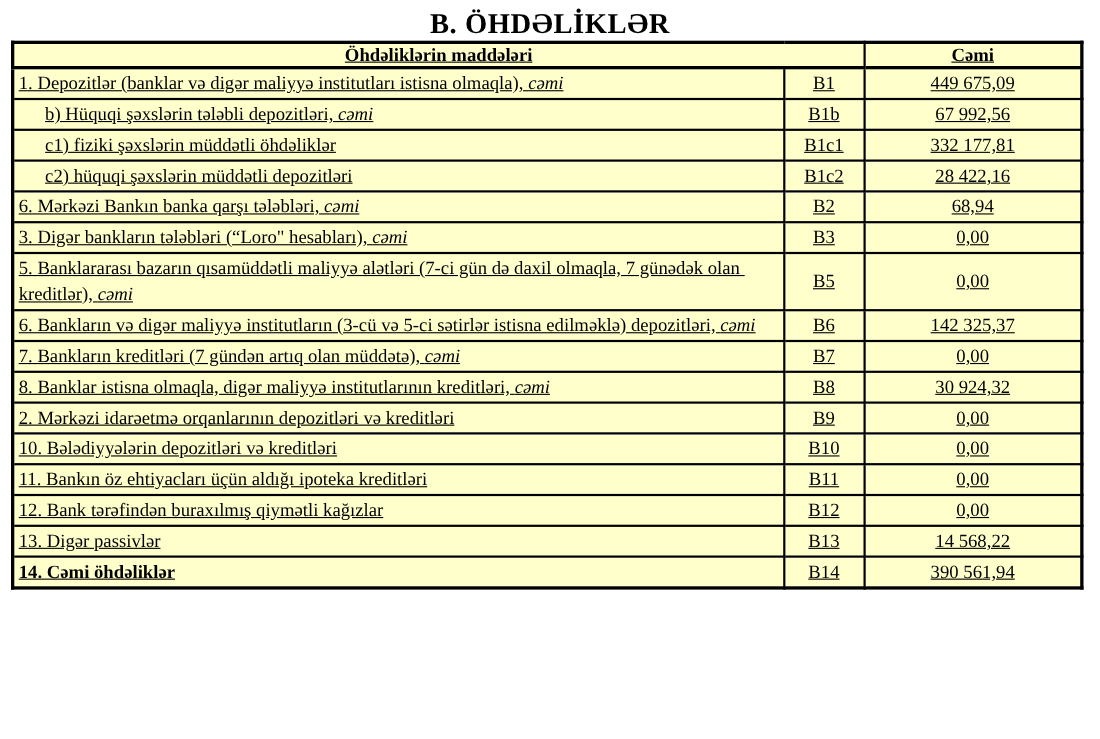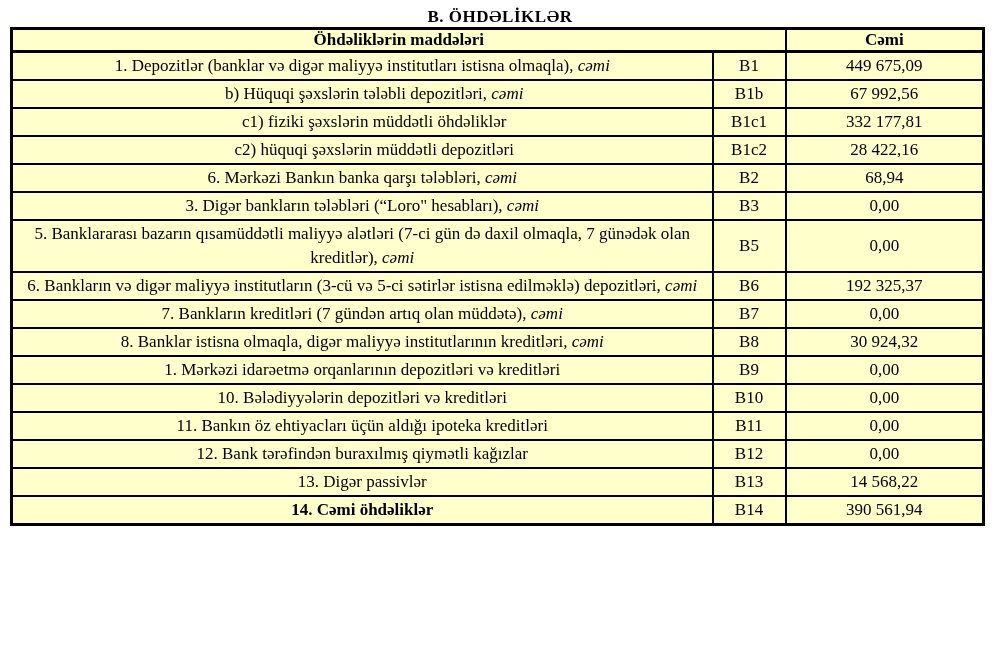--- a/index.html
+++ b/index.html
@@ -13,35 +13,36 @@
   }
   .page {
     position: relative;
     width: 1000px;
     height: 672px;
     overflow: hidden;
   }
   .doc-title {
     margin: 7px 0 0 0;
     text-align: center;
-    font-size: 17px;
+    font-size: 26px;
     font-weight: bold;
     letter-spacing: 0.5px;
   }
   .unit-note {
     margin: 23px 10px 2px 10px;
     text-align: right;
     font-style: italic;
     font-size: 16px;
   }
   table.liab {
     margin-left: 10px;
     width: 944px;
     border-collapse: collapse;
     table-layout: fixed;
+    text-decoration: underline;
   }
   table.liab, table.liab th, table.liab td {
     border: 2px solid #000000;
   }
   table.liab {
     border-width: 3px;
   }
   table.liab th {
     background: #FFFFCC;
     font-size: 17px;
@@ -55,21 +56,21 @@
     font-size: 17px;
     line-height: 24px;
     height: 24px;
     padding: 1px 4px;
     vertical-align: middle;
     overflow: hidden;
   }
   col.c1 { width: 701px; }
   col.c2 { width: 73px;  }
   col.c3 { width: 198px; }
-  td.c-label { text-align: center; padding-left: 5px; margin-top: 39px; }
+  td.c-label { text-align: left; padding-left: 5px; margin-top: 39px; }
   td.c-label .lbl { white-space: pre-wrap; }
   td.c-label.indent { padding-left: 28px; }
   td.c-label.bold { font-weight: bold; }
   td.c-code  { text-align: center; }
   td.c-value { text-align: center; padding-right: 6px; }
   .it { font-style: italic; }
 </style>
 </head>
 <body>
 
@@ -122,34 +123,34 @@
         <td class="c-value">0,00</td>
       </tr>
       <tr>
         <td class="c-label"><span class="lbl">5. Banklararası bazarın qısamüddətli maliyyə alətləri (7-ci gün də daxil olmaqla, 7 günədək olan kreditlər), </span><span class="lbl it">cəmi</span></td>
         <td class="c-code">B5</td>
         <td class="c-value">0,00</td>
       </tr>
       <tr>
         <td class="c-label"><span class="lbl">6. Bankların və digər maliyyə institutların (3-cü və 5-ci sətirlər istisna edilməklə) depozitləri, </span><span class="lbl it">cəmi</span></td>
         <td class="c-code">B6</td>
-        <td class="c-value">192 325,37</td>
+        <td class="c-value">142 325,37</td>
       </tr>
       <tr>
         <td class="c-label"><span class="lbl">7. Bankların kreditləri (7 gündən artıq olan müddətə), </span><span class="lbl it">cəmi</span></td>
         <td class="c-code">B7</td>
         <td class="c-value">0,00</td>
       </tr>
       <tr>
         <td class="c-label"><span class="lbl">8. Banklar istisna olmaqla, digər maliyyə institutlarının kreditləri, </span><span class="lbl it">cəmi</span></td>
         <td class="c-code">B8</td>
         <td class="c-value">30 924,32</td>
       </tr>
       <tr>
-        <td class="c-label"><span class="lbl">1. Mərkəzi idarəetmə orqanlarının depozitləri və kreditləri</span><span class="lbl it"></span></td>
+        <td class="c-label"><span class="lbl">2. Mərkəzi idarəetmə orqanlarının depozitləri və kreditləri</span><span class="lbl it"></span></td>
         <td class="c-code">B9</td>
         <td class="c-value">0,00</td>
       </tr>
       <tr>
         <td class="c-label"><span class="lbl">10. Bələdiyyələrin depozitləri və kreditləri</span><span class="lbl it"></span></td>
         <td class="c-code">B10</td>
         <td class="c-value">0,00</td>
       </tr>
       <tr>
         <td class="c-label"><span class="lbl">11. Bankın öz ehtiyacları üçün aldığı ipoteka kreditləri</span><span class="lbl it"></span></td>

